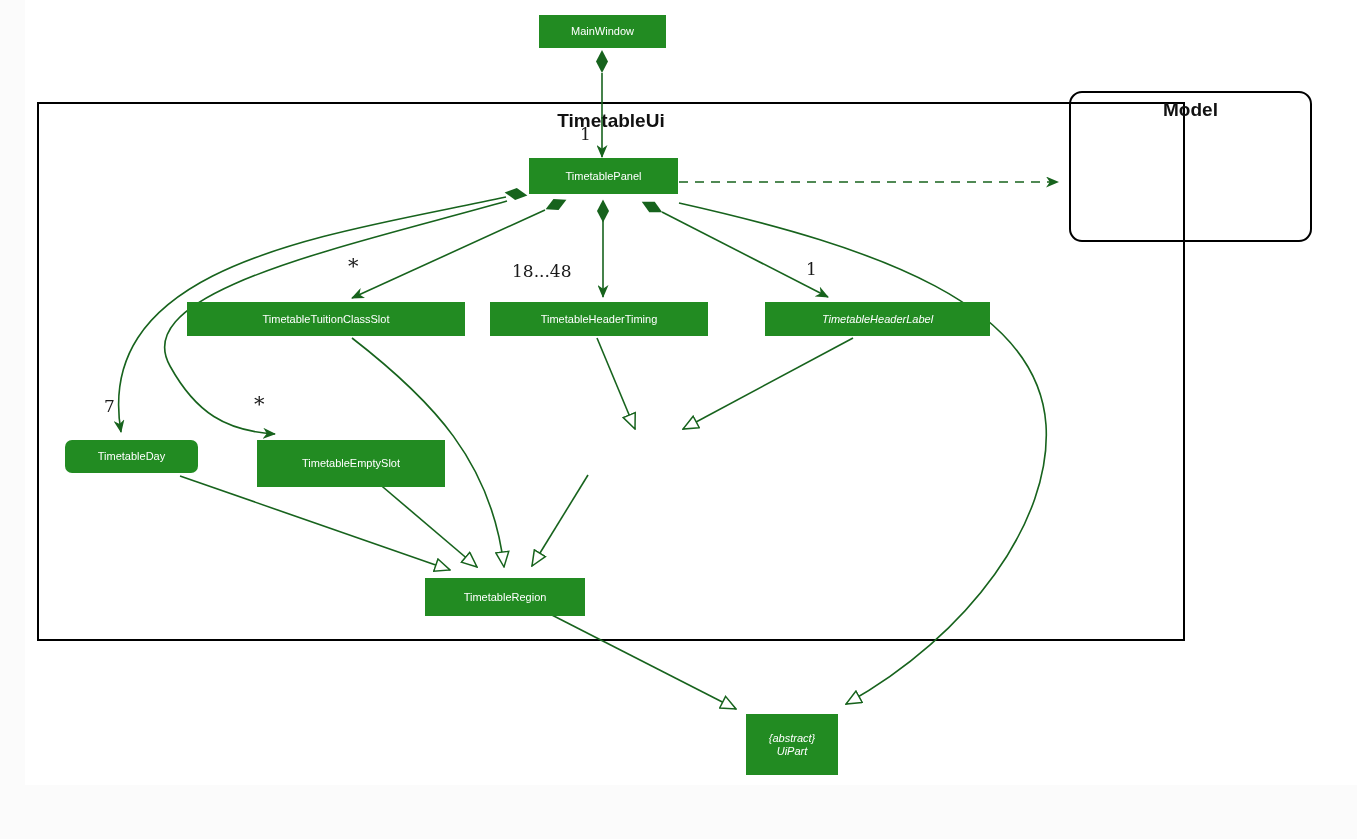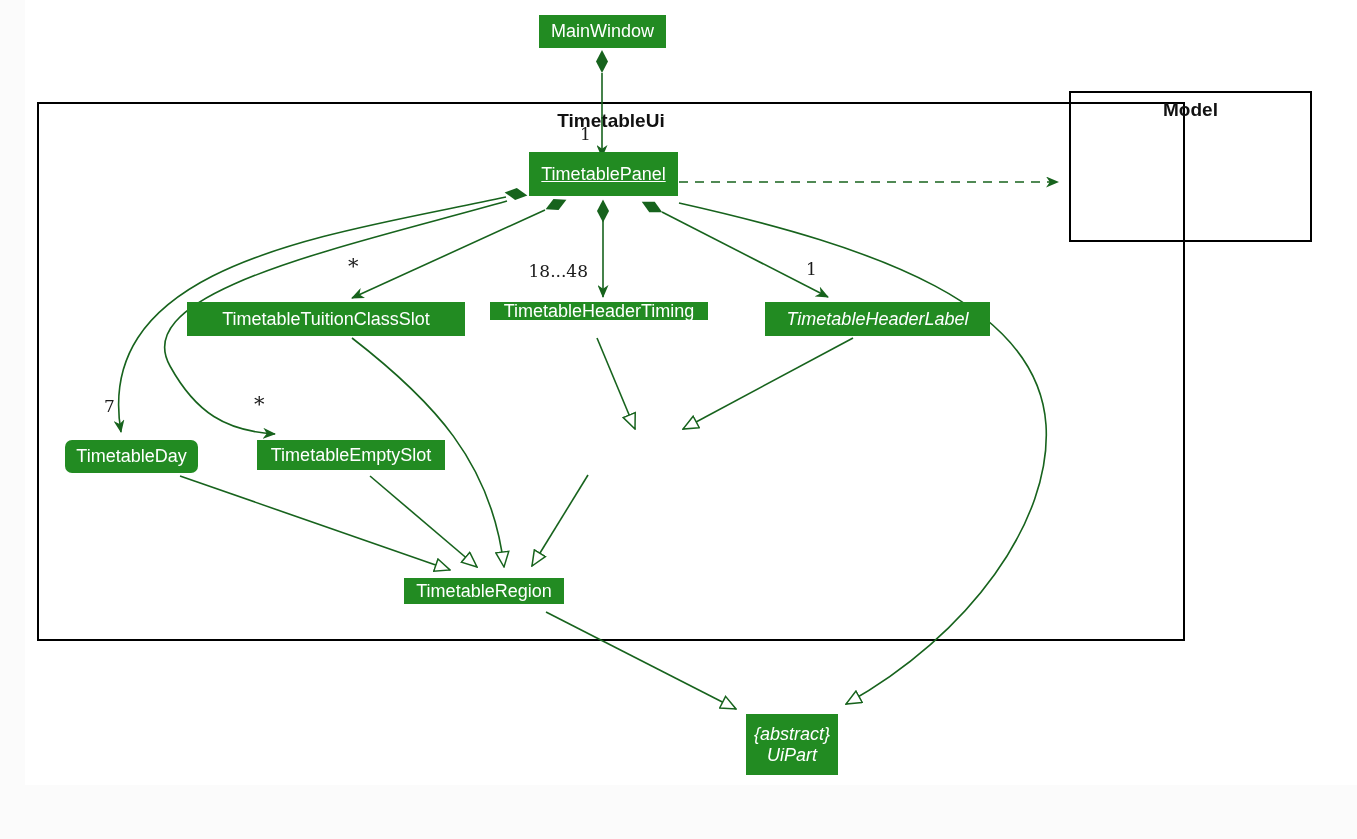--- a/index.html
+++ b/index.html
@@ -7,46 +7,46 @@
   #stage{position:relative;width:1357px;height:839px;background:#ffffff;overflow:hidden;}
   .margin-strip{position:absolute;background:var(--page-margin,#fbfbfb);}
   #left-strip{left:0;top:0;width:25px;height:785px;}
   #bottom-strip{left:0;top:785px;width:1357px;height:54px;}
 
   .container-box{position:absolute;border:2px solid var(--container-border,#000);background:transparent;box-sizing:border-box;}
   .container-label{position:absolute;width:100%;text-align:center;font-weight:bold;font-size:19px;color:#111;top:6px;left:0;}
 
   .class-box{position:absolute;background:var(--class-fill,#228B22);color:var(--class-text,#fff);
     display:flex;align-items:center;justify-content:center;text-align:center;
-    font-size:18px;line-height:1.15;box-sizing:border-box;padding:2px 6px;white-space:pre-line;}
+    font-size:11px;line-height:1.15;box-sizing:border-box;padding:2px 6px;white-space:pre-line;}
 
   .mult{position:absolute;font-family:"DejaVu Serif", serif;font-size:17px;color:#1a1a1a;}
   .mult.star{font-size:21px;}
-  .mult.center{text-align:right;}
+  .mult.center{text-align:left;}
 
   svg#edges{position:absolute;left:0;top:0;pointer-events:none;}
   .edge{stroke:var(--edge,#17631d);stroke-width:1.6;fill:none;}
   .edge.dashed{stroke-dasharray:9 7;}
   .dm{fill:var(--edge,#17631d);stroke:none;}
   #arrow path{fill:var(--edge,#17631d);}
   #tri path{fill:#ffffff;stroke:var(--edge,#17631d);stroke-width:1.5;}
 </style>
 </head>
 <body>
 
 <div id="stage">
 
   <div id="left-strip" class="margin-strip"></div>
   <div id="bottom-strip" class="margin-strip"></div>
 
   <div class="container-box" style="left:37px;top:102px;width:1148px;height:539px;">
     <div class="container-label">TimetableUi</div>
   </div>
 
-  <div class="container-box" style="left:1069px;top:91px;width:243px;height:151px;">
+  <div class="container-box" style="left:1069px;top:91px;width:243px;height:151px;border-radius:13px;">
     <div class="container-label">Model</div>
   </div>
 
   <svg id="edges" width="1357" height="839" viewBox="0 0 1357 839">
     <defs>
       <marker id="arrow" viewBox="0 0 13 11" refX="12" refY="5.5" markerWidth="13" markerHeight="11" orient="auto" markerUnits="userSpaceOnUse">
         <path d="M0,0 L13,5.5 L0,11 L3.8,5.5 z"></path>
       </marker>
       <marker id="tri" viewBox="0 0 17 15" refX="16" refY="7.5" markerWidth="17" markerHeight="15" orient="auto" markerUnits="userSpaceOnUse">
         <path d="M1,1 L16,7.5 L1,14 z"></path>
@@ -72,34 +72,34 @@
     <path class="edge" d="M180,476 L450,570" marker-end="url(#tri)"></path>
     <path class="edge" d="M370,476 L477,567" marker-end="url(#tri)"></path>
     <path class="edge" d="M352,338 C432,400 492,462 504,567" marker-end="url(#tri)"></path>
     <path class="edge" d="M588,475 L532,566" marker-end="url(#tri)"></path>
     <path class="edge" d="M546,612 L736,709" marker-end="url(#tri)"></path>
     <path class="edge" d="M679,203 C880,248 1038,305 1046,425 C1052,520 970,635 846,704" marker-end="url(#tri)"></path>
   </svg>
 
   <div class="class-box" style="left:539px;top:15px;width:127px;height:33px;">MainWindow</div>
 
-  <div class="class-box" style="left:529px;top:152px;width:149px;height:44px;text-decoration:underline;">TimetablePanel</div>
+  <div class="class-box" style="left:529px;top:158px;width:149px;height:36px;">TimetablePanel</div>
 
   <div class="class-box" style="left:187px;top:302px;width:278px;height:34px;">TimetableTuitionClassSlot</div>
 
-  <div class="class-box" style="left:490px;top:302px;width:218px;height:18px;">TimetableHeaderTiming</div>
+  <div class="class-box" style="left:490px;top:302px;width:218px;height:34px;">TimetableHeaderTiming</div>
 
   <div class="class-box" style="left:765px;top:302px;width:225px;height:34px;font-style:italic;">TimetableHeaderLabel</div>
 
   <div class="class-box" style="left:65px;top:440px;width:133px;height:33px;border-radius:7px;">TimetableDay</div>
 
-  <div class="class-box" style="left:257px;top:440px;width:188px;height:30px;">TimetableEmptySlot</div>
+  <div class="class-box" style="left:257px;top:440px;width:188px;height:47px;">TimetableEmptySlot</div>
 
 
-  <div class="class-box" style="left:404px;top:578px;width:160px;height:26px;">TimetableRegion</div>
+  <div class="class-box" style="left:425px;top:578px;width:160px;height:38px;">TimetableRegion</div>
 
   <div class="class-box" style="left:746px;top:714px;width:92px;height:61px;font-style:italic;">{abstract}
 UiPart</div>
 
   <span class="mult" style="left:580px;top:124px;">1</span>
   <span class="mult star" style="left:348px;top:254px;">*</span>
   <span class="mult center" style="left:512px;top:261px;width:76px;">18...48</span>
   <span class="mult" style="left:806px;top:259px;">1</span>
   <span class="mult" style="left:104px;top:396px;">7</span>
   <span class="mult star" style="left:254px;top:392px;">*</span>

